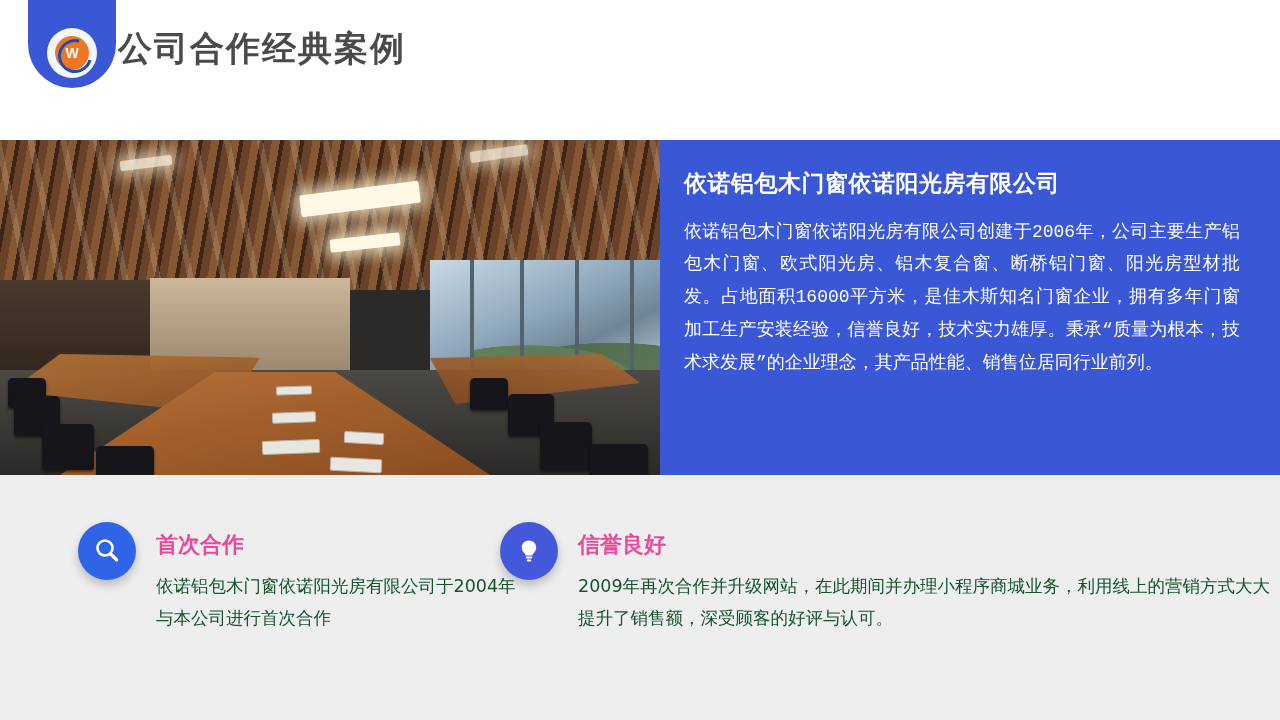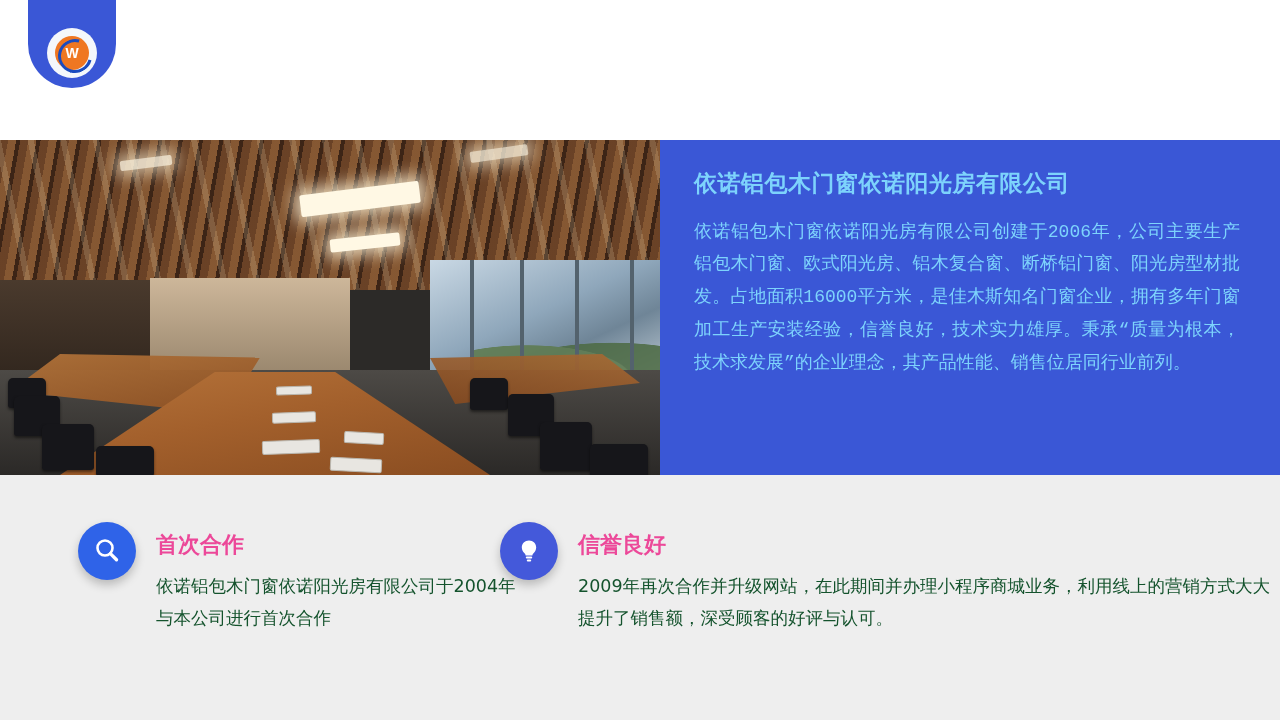--- a/index.html
+++ b/index.html
@@ -138,22 +138,22 @@
   .cl3{left:96px;  top:306px; width:58px; height:30px;}
   .cr1{left:508px; top:254px; width:46px; height:42px;}
   .cr2{left:540px; top:282px; width:52px; height:48px;}
   .cr3{left:590px; top:304px; width:58px; height:32px;}
   .cr4{left:470px; top:238px; width:38px; height:32px;}
   .cl4{left:8px;   top:238px; width:38px; height:30px;}
 
   
   .textpanel {
     position:absolute; left:660px; top:0; width:620px; height:335px;
-    background:#3a57d6; color:#7dd3fc;
-    padding:30px 40px 0 34px;
+    background:#3a57d6; color:#ffffff;
+    padding:30px 40px 0 24px;
   }
   .panel-title {
     font-size:23px; font-weight:bold; line-height:1.2;
     margin-bottom:18px; letter-spacing:.5px;
     font-family:"DejaVu Sans","Liberation Sans",sans-serif;
   }
   .panel-body {
     font-size:18px; line-height:1.82; text-align:justify;
     font-family:Liberation Mono, monospace;
   }
@@ -193,20 +193,21 @@
 <div class="slide">
 
   <div class="header">
     <div class="logo-badge">
       <div class="logo-circle">
         <div class="logo-inner">
           <span class="logo-w">W</span>
         </div>
       </div>
     </div>
+    <div class="header-title">公司合作经典案例</div>
   </div>
 
   <div class="hero">
 
     <div class="photo">
       <div class="ceiling"></div>
       <div class="ceiling-2"></div>
       <div class="ceiling-light l3"></div>
       <div class="ceiling-light l4"></div>
       <div class="ceiling-light l1"></div>

